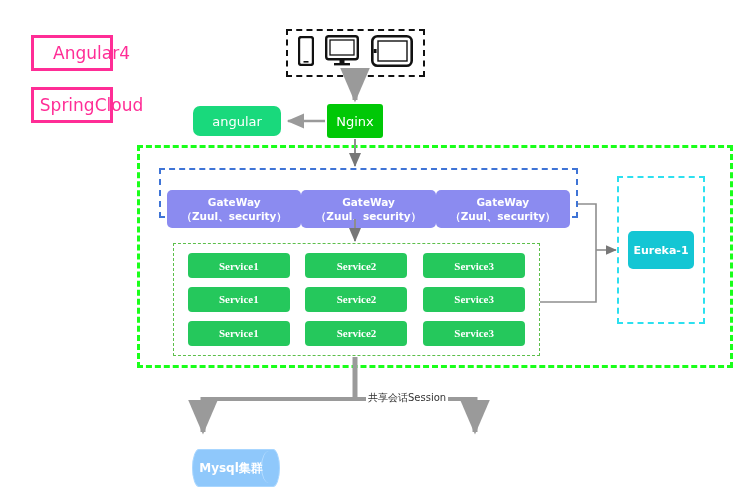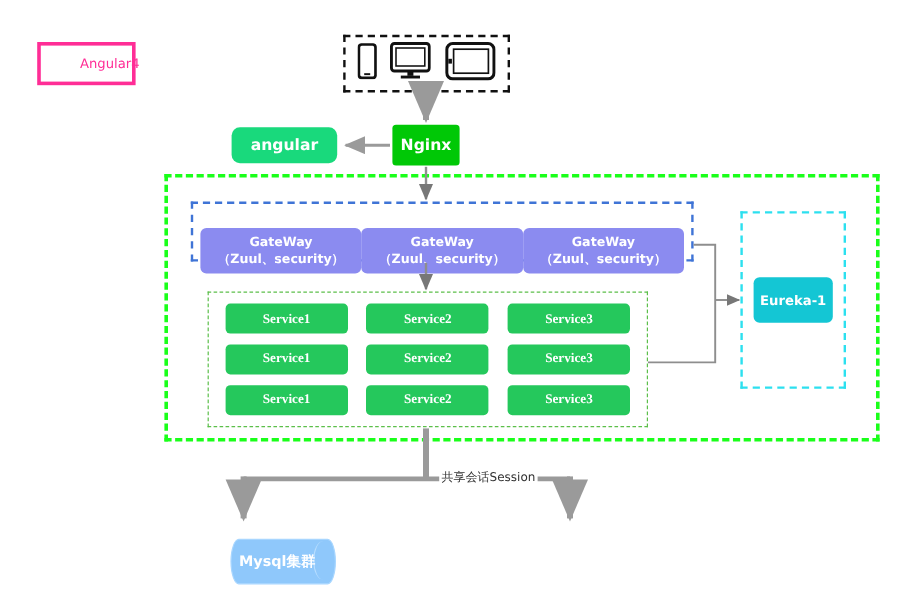--- a/index.html
+++ b/index.html
@@ -15,21 +15,21 @@
     overflow: hidden;
     font-family: "DejaVu Sans", "Liberation Sans", sans-serif;
   }
 
   
   .legend-box {
     position: absolute;
     background: #ffffff;
     border: 3px solid #ff2d96;
     color: #ff2d96;
-    font-size: 11px;
+    font-size: 17px;
     font-weight: 500;
     display: flex;
     align-items: center;
     justify-content: center;
     box-sizing: border-box;
     padding-left: 39px;
   }
   #legend-angular4 { left: 31px; top: 35px;  width: 82px; height: 36px; }
   #legend-springcloud { left: 31px; top: 87px; width: 82px; height: 36px; }
 
@@ -48,21 +48,21 @@
   }
   .dev-icon { display: block; }
 
   
   .node {
     position: absolute;
     display: flex;
     align-items: center;
     justify-content: center;
     color: #ffffff;
-    font-weight: bold;
+    font-weight: normal;
     box-sizing: border-box;
     text-align: center;
   }
   #node-angular {
     left: 193px; top: 106px;
     width: 88px; height: 30px;
     background: #19d97c;
     border-radius: 7px;
     font-size: 13px;
   }
@@ -217,20 +217,23 @@
     white-space: nowrap;
   }
 </style>
 </head>
 <body>
 
 <div id="stage">
 
   <div class="legend-box" id="legend-angular4">
     <span>Angular4</span>
+  </div>
+  <div class="legend-box" id="legend-springcloud">
+    <span>SpringCloud</span>
   </div>
 
   <div id="device-bar">
     <span class="dev-icon">
       <svg width="16" height="30" viewBox="0 0 16 30">
         <rect x="1" y="1" width="14" height="28" rx="2.5" fill="#fff" stroke="#111" stroke-width="2.4"></rect>
         <rect x="5.5" y="25" width="5" height="1.6" fill="#111"></rect>
       </svg>
     </span>
     <span class="dev-icon">

